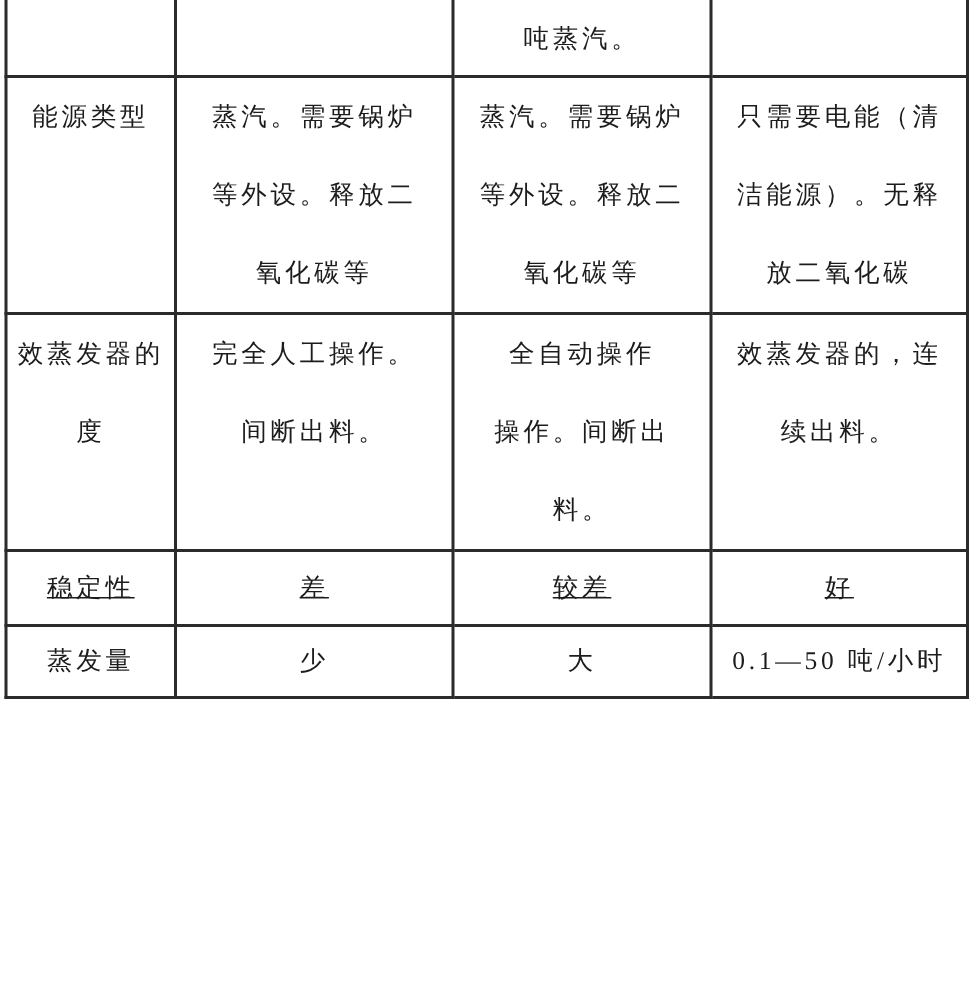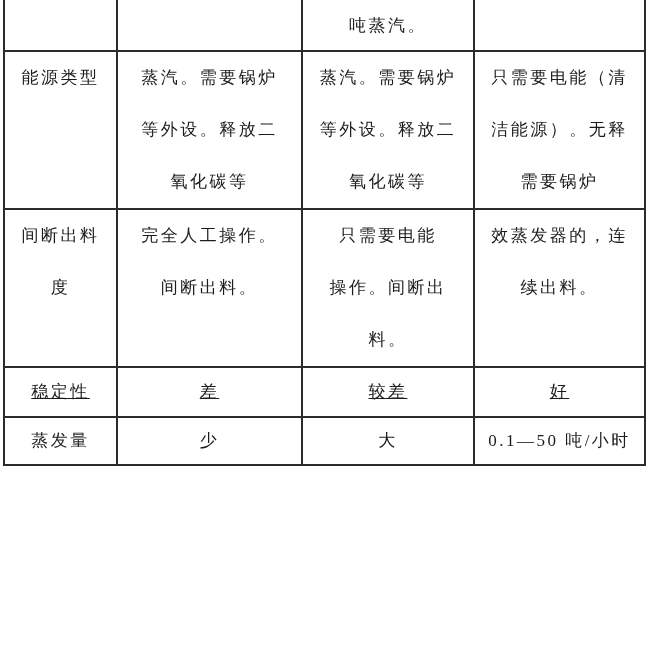--- a/index.html
+++ b/index.html
@@ -75,28 +75,28 @@
       <tr class="r-tall">
         <td>能源类型</td>
         <td>蒸汽。需要锅炉
 等外设。释放二
 氧化碳等</td>
         <td>蒸汽。需要锅炉
 等外设。释放二
 氧化碳等</td>
         <td>只需要电能（清
 洁能源）。无释
-需要锅炉</td>
+放二氧化碳</td>
       </tr>
       <tr class="r-tall">
-        <td>间断出料
+        <td>效蒸发器的
 度</td>
         <td>完全人工操作。
 间断出料。</td>
-        <td>只需要电能
+        <td>全自动操作
 操作。间断出
 料。</td>
         <td>效蒸发器的，连
 续出料。</td>
       </tr>
       <tr class="r-s1">
         <td>稳定性</td>
         <td>差</td>
         <td>较差</td>
         <td>好</td>

